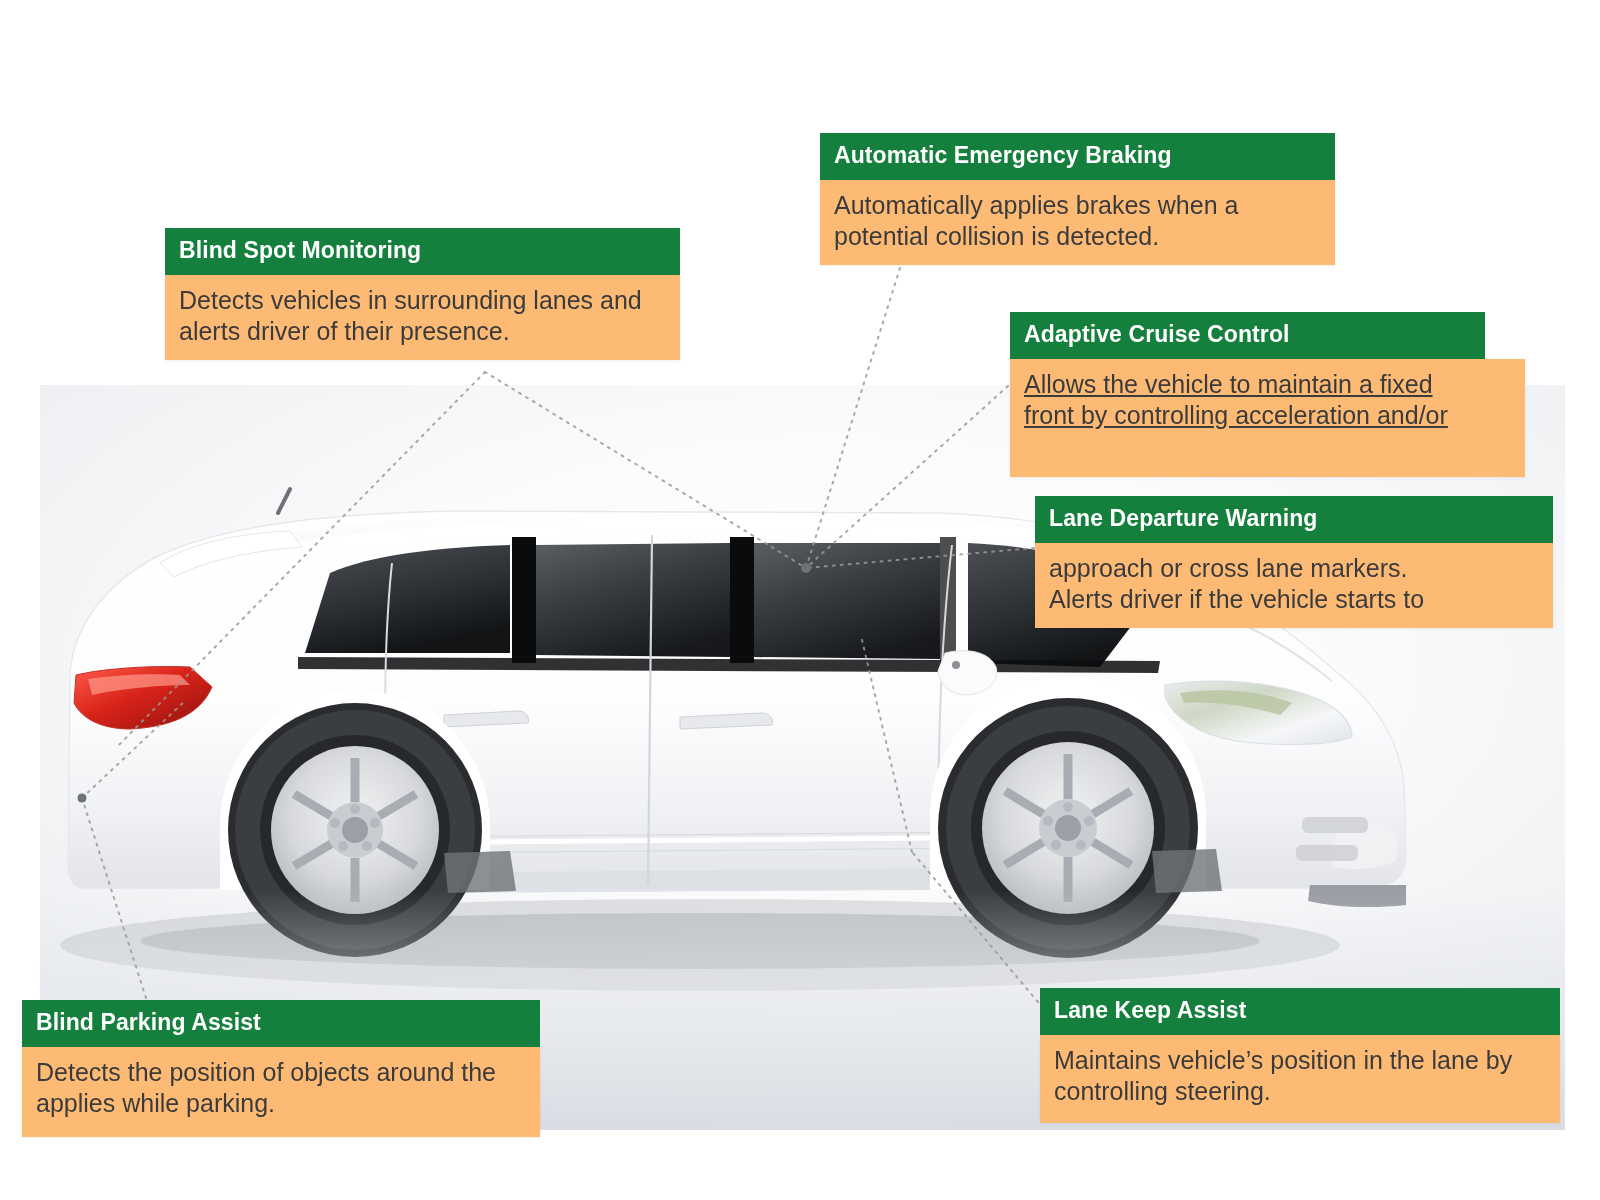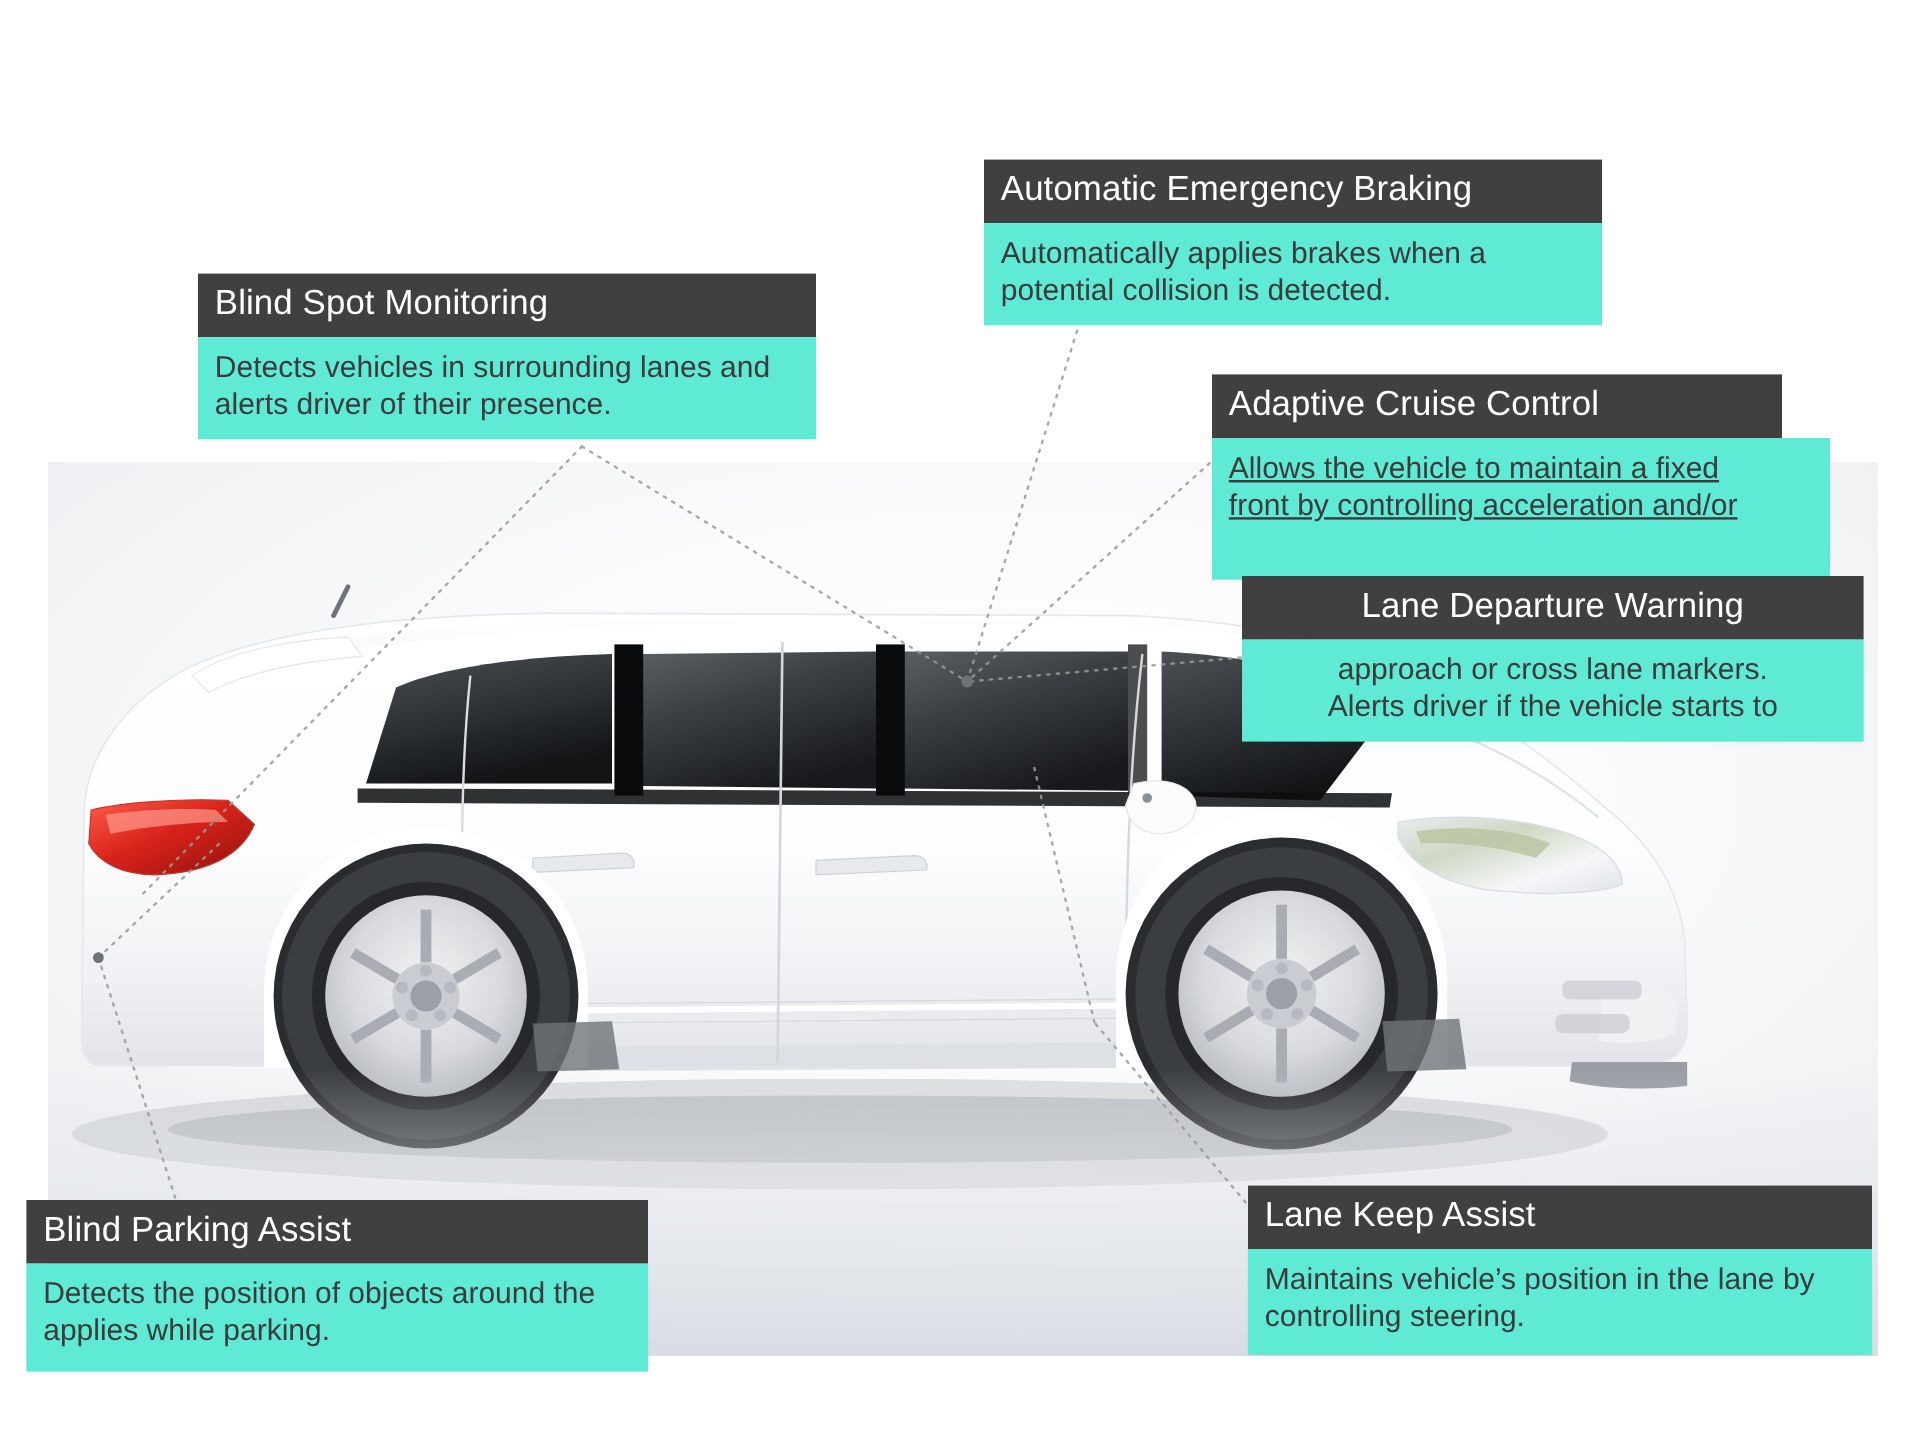--- a/index.html
+++ b/index.html
@@ -28,31 +28,32 @@
 
   
   .car{position:absolute;left:0;top:0;width:1525px;height:745px;}
 
   
   .lines{position:absolute;left:0;top:0;width:1600px;height:1200px;pointer-events:none;}
 
   
   .callout{position:absolute;}
   .callout .hdr{
-    background:#404040;
+    background:#15803d;
     color:#ffffff;
-    font-size:29px;
+    font-size:23px;
     line-height:1.0;
     padding:11px 14px 13px 14px;
     letter-spacing:.1px;
     white-space:nowrap;
     box-sizing:border-box;
+    font-weight:bold;
   }
   .callout .body{
-    background:#5eead4;
+    background:#fdba74;
     color:#3b3b3b;
     font-size:25px;
     line-height:1.24;
     padding:10px 14px 14px 14px;
     box-sizing:border-box;
     box-shadow:0 1px 3px rgba(0,0,0,.07);
   }
   .callout .body p{margin:0;}
 
   
@@ -61,21 +62,21 @@
   #c-bsm .body{width:515px;height:85px;}
 
   #c-aeb{left:820px;top:133px;width:515px;}
   #c-aeb .hdr{width:515px;}
   #c-aeb .body{width:515px;height:85px;}
 
   #c-acc{left:1010px;top:312px;width:515px;}
   #c-acc .hdr{width:475px;}
   #c-acc .body{width:515px;height:118px;overflow:hidden;text-decoration:underline;}
 
-  #c-ldw{left:1035px;top:480px;width:518px;text-align:center;}
+  #c-ldw{left:1035px;top:496px;width:518px;}
   #c-ldw .hdr{width:518px;}
   #c-ldw .body{width:518px;height:85px;}
 
   #c-rpa{left:22px;top:1000px;width:518px;}
   #c-rpa .hdr{width:518px;}
   #c-rpa .body{width:518px;height:90px;}
 
   #c-lka{left:1040px;top:988px;width:520px;}
   #c-lka .hdr{width:520px;}
   #c-lka .body{width:520px;height:88px;}

